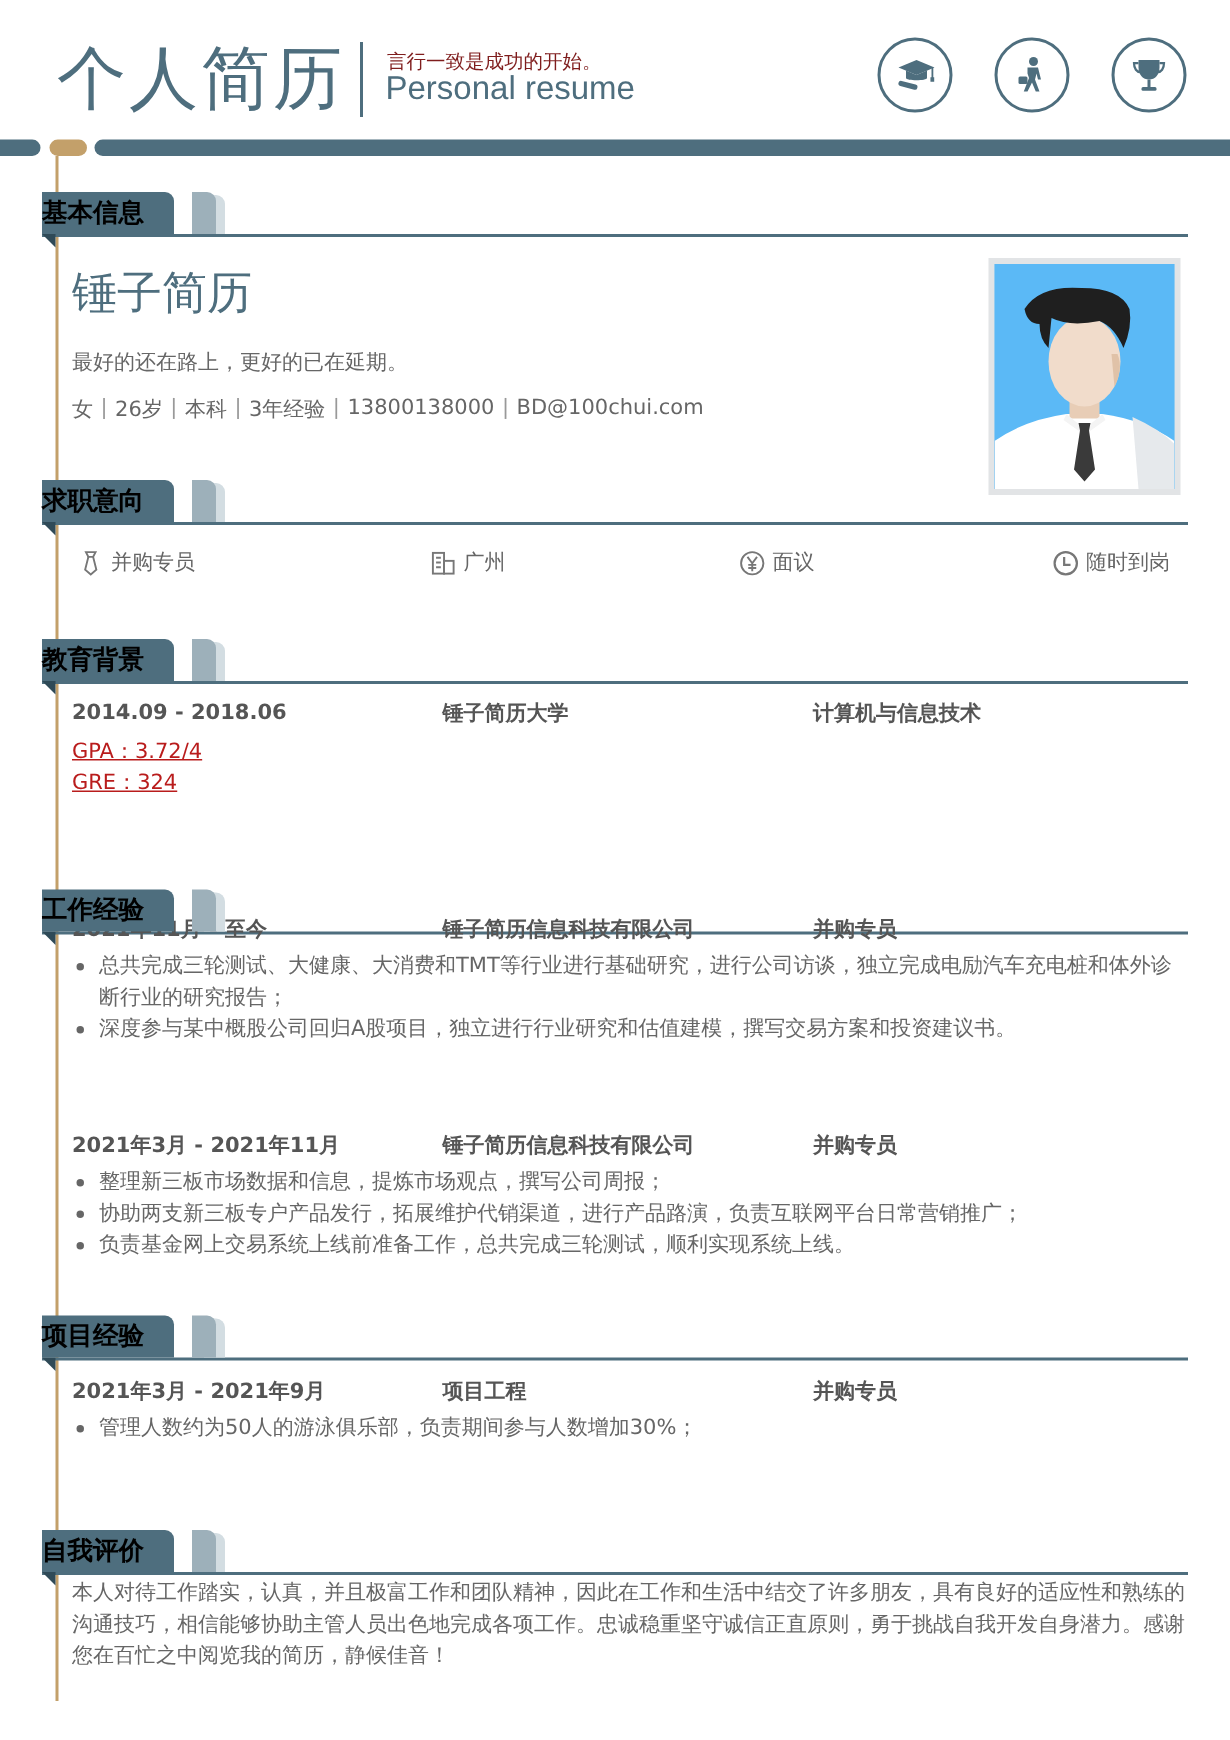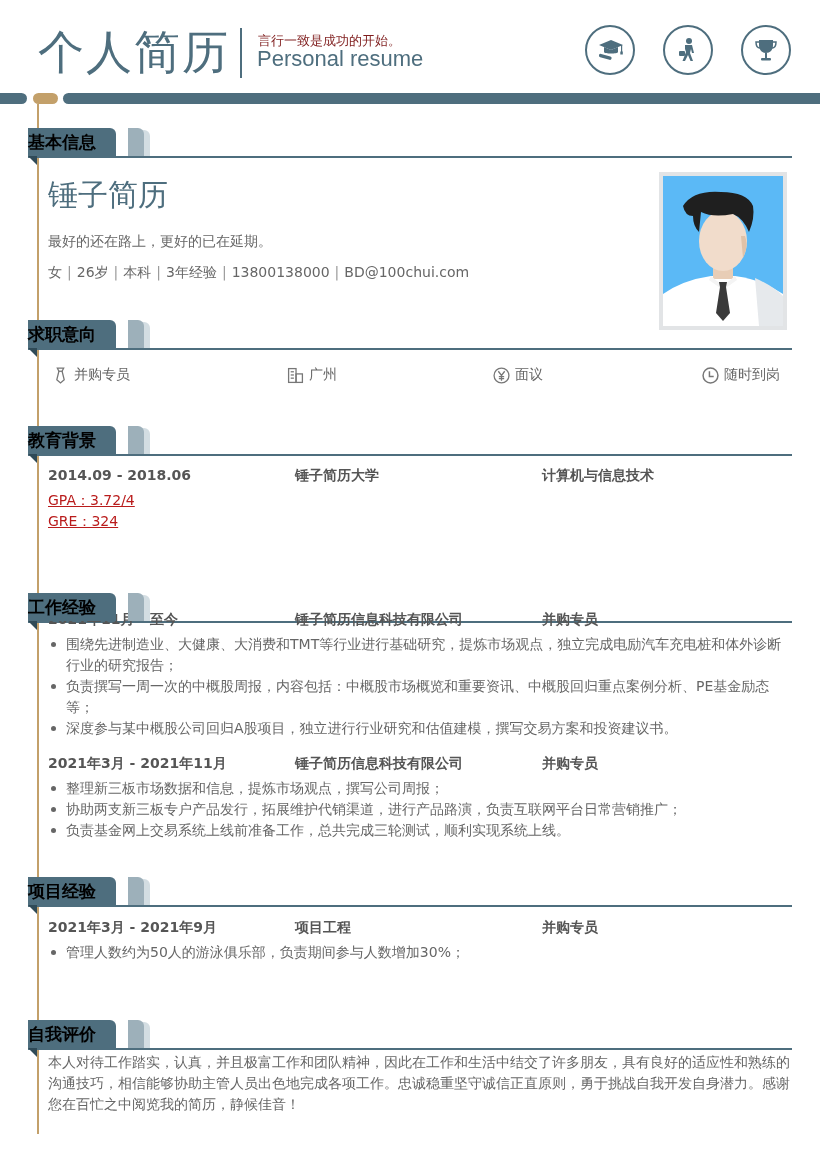--- a/index.html
+++ b/index.html
@@ -182,22 +182,21 @@
   <div class="sh-tab">工作经验</div>
   <div class="sh-shadow1"></div>
   <div class="sh-shadow2"></div>
   <div class="sh-line"></div>
   <div class="sh-fold"></div>
 </div>
 <div class="row-bold" style="left:48px;top:611px">2021年11月 - 至今</div>
 <div class="row-bold" style="left:295px;top:611px">锤子简历信息科技有限公司</div>
 <div class="row-bold" style="left:542px;top:611px">并购专员</div>
 <ul class="bullets" style="top:634px">
-  <li>围绕先进制造业、大健康、大消费和TMT等行业进行基础研究，提炼市场观点，独立完成电励汽车充电桩和体外诊断行业的研究报告；</li>
-  <li>负责撰写一周一次的中概股周报，内容包括：中概股市场概览和重要资讯、中概股回归重点案例分析、PE基金励态等；</li>
+  <li>总共完成三轮测试、大健康、大消费和TMT等行业进行基础研究，进行公司访谈，独立完成电励汽车充电桩和体外诊断行业的研究报告；</li>
   <li>深度参与某中概股公司回归A股项目，独立进行行业研究和估值建模，撰写交易方案和投资建议书。</li>
 </ul>
 
 <div class="row-bold" style="left:48px;top:755px">2021年3月 - 2021年11月</div>
 <div class="row-bold" style="left:295px;top:755px">锤子简历信息科技有限公司</div>
 <div class="row-bold" style="left:542px;top:755px">并购专员</div>
 <ul class="bullets" style="top:778px">
   <li>整理新三板市场数据和信息，提炼市场观点，撰写公司周报；</li>
   <li>协助两支新三板专户产品发行，拓展维护代销渠道，进行产品路演，负责互联网平台日常营销推广；</li>
   <li>负责基金网上交易系统上线前准备工作，总共完成三轮测试，顺利实现系统上线。</li>

